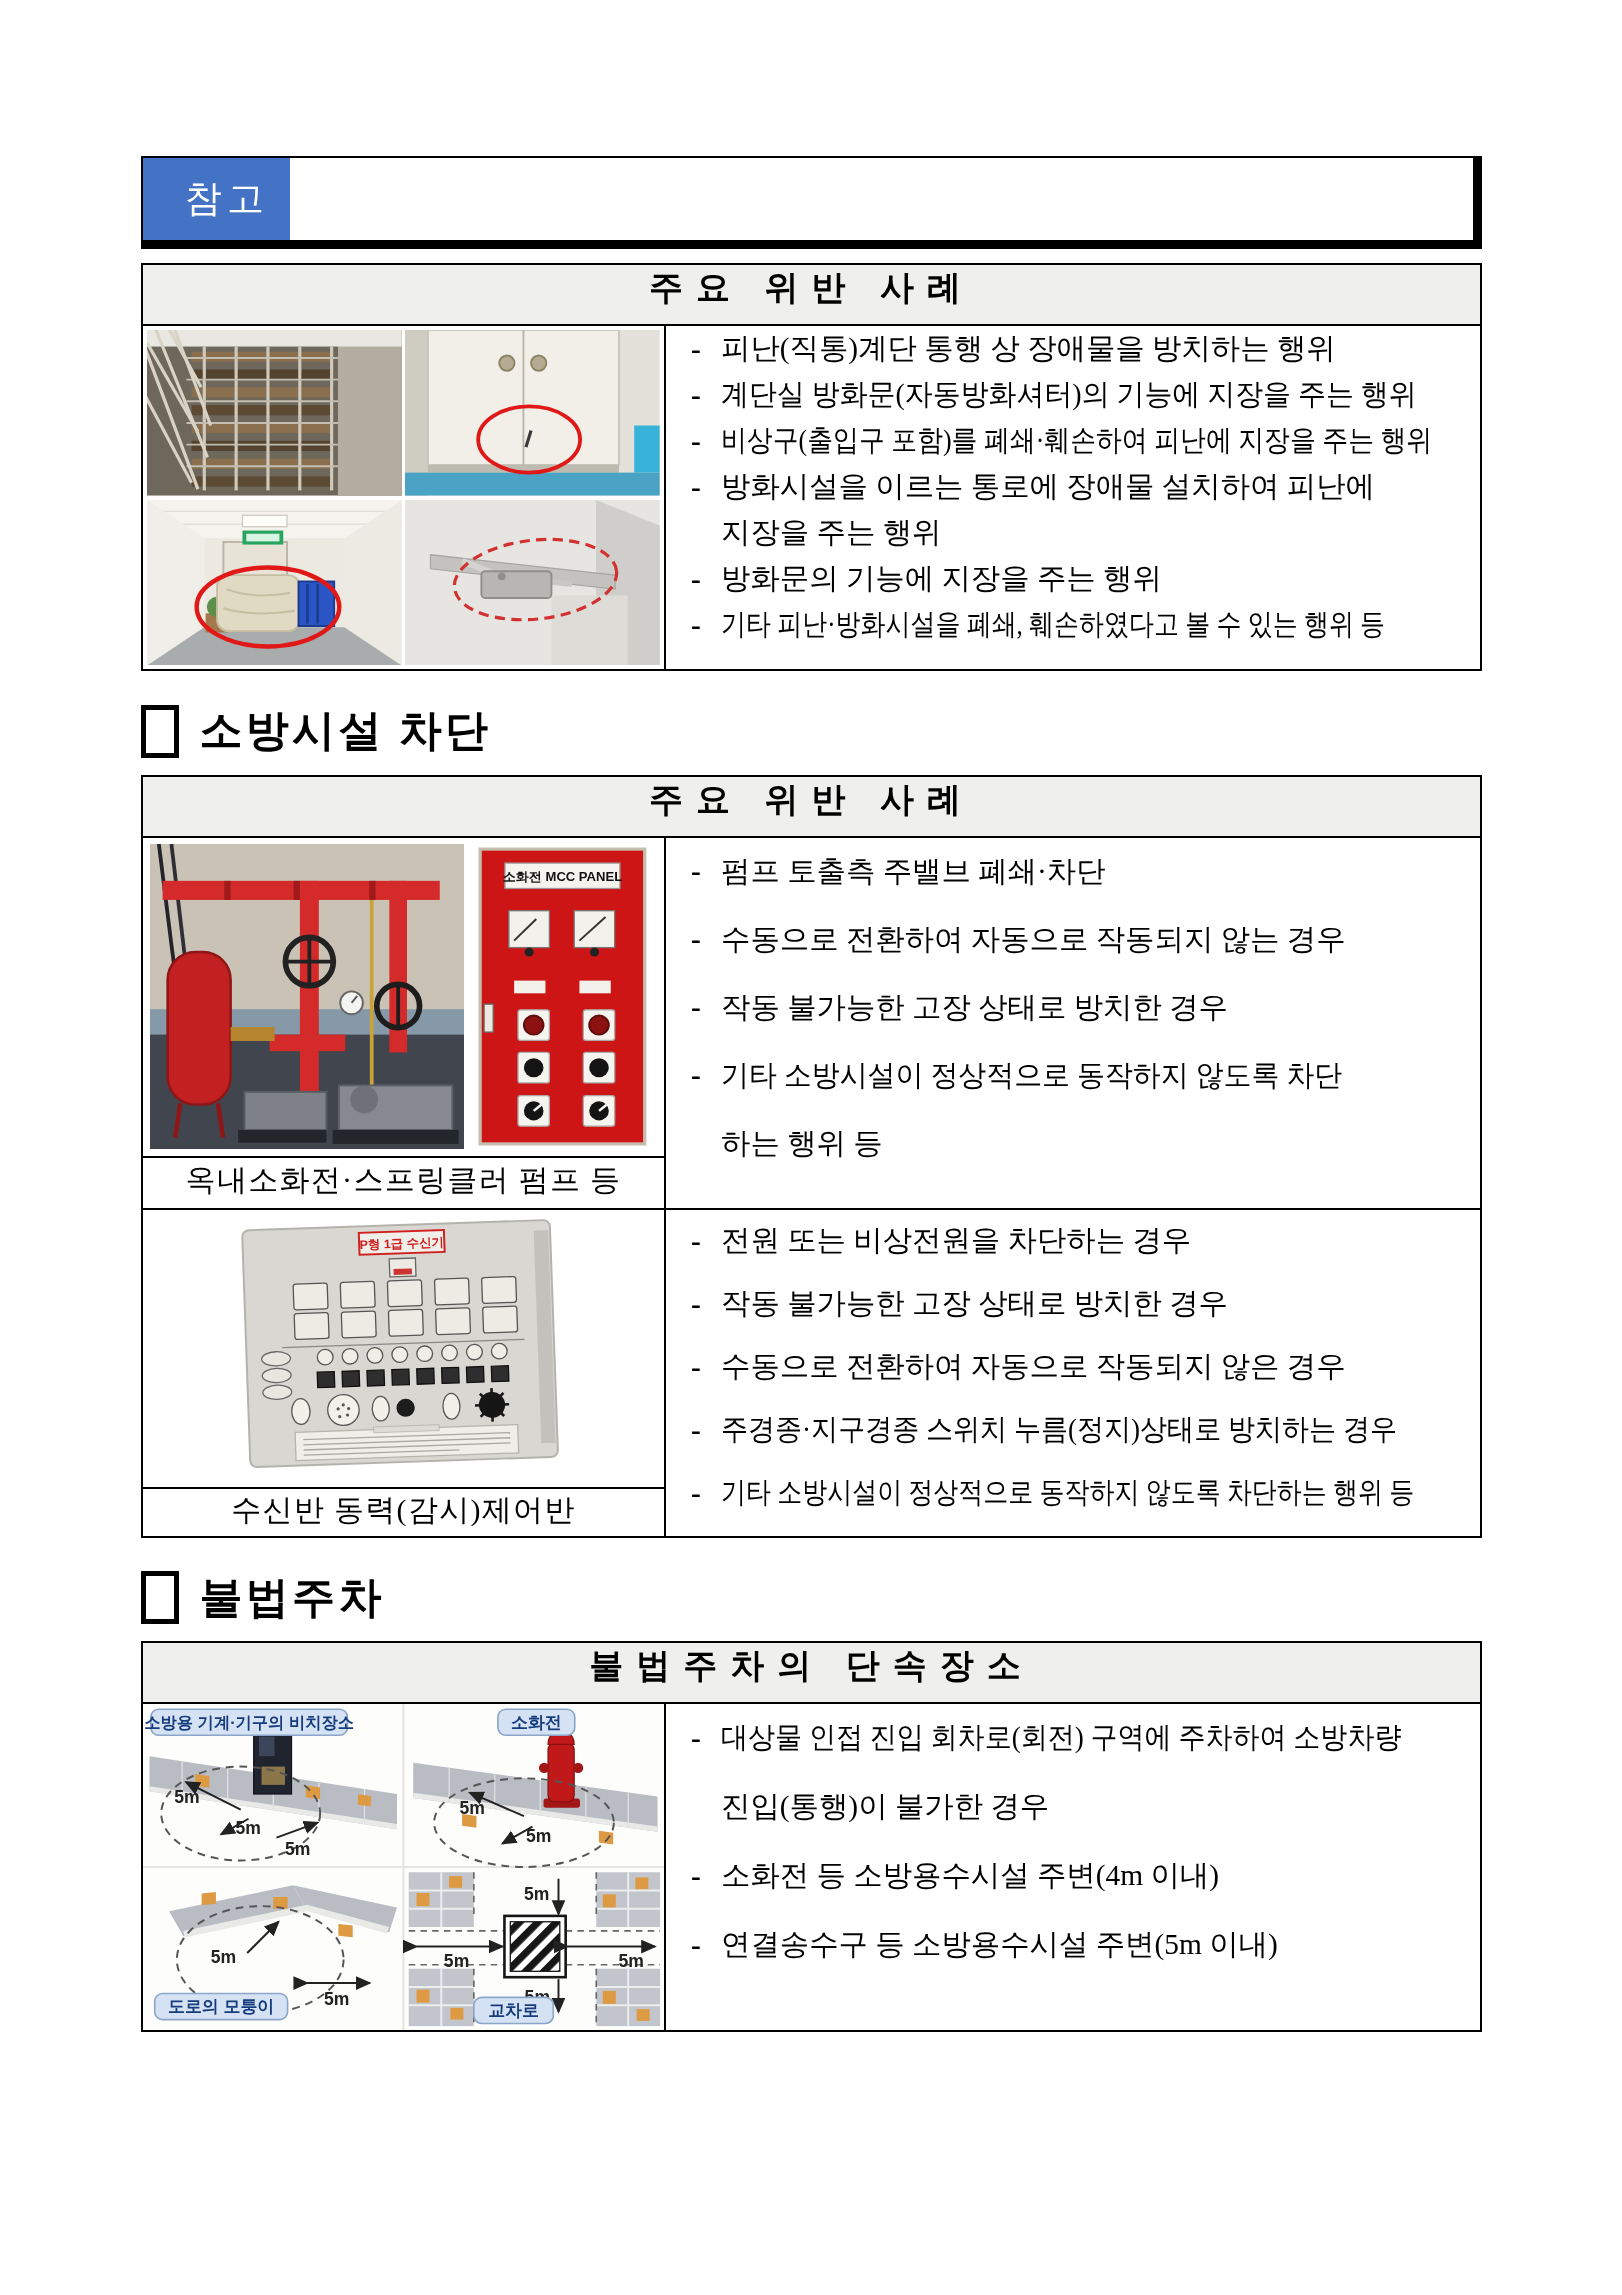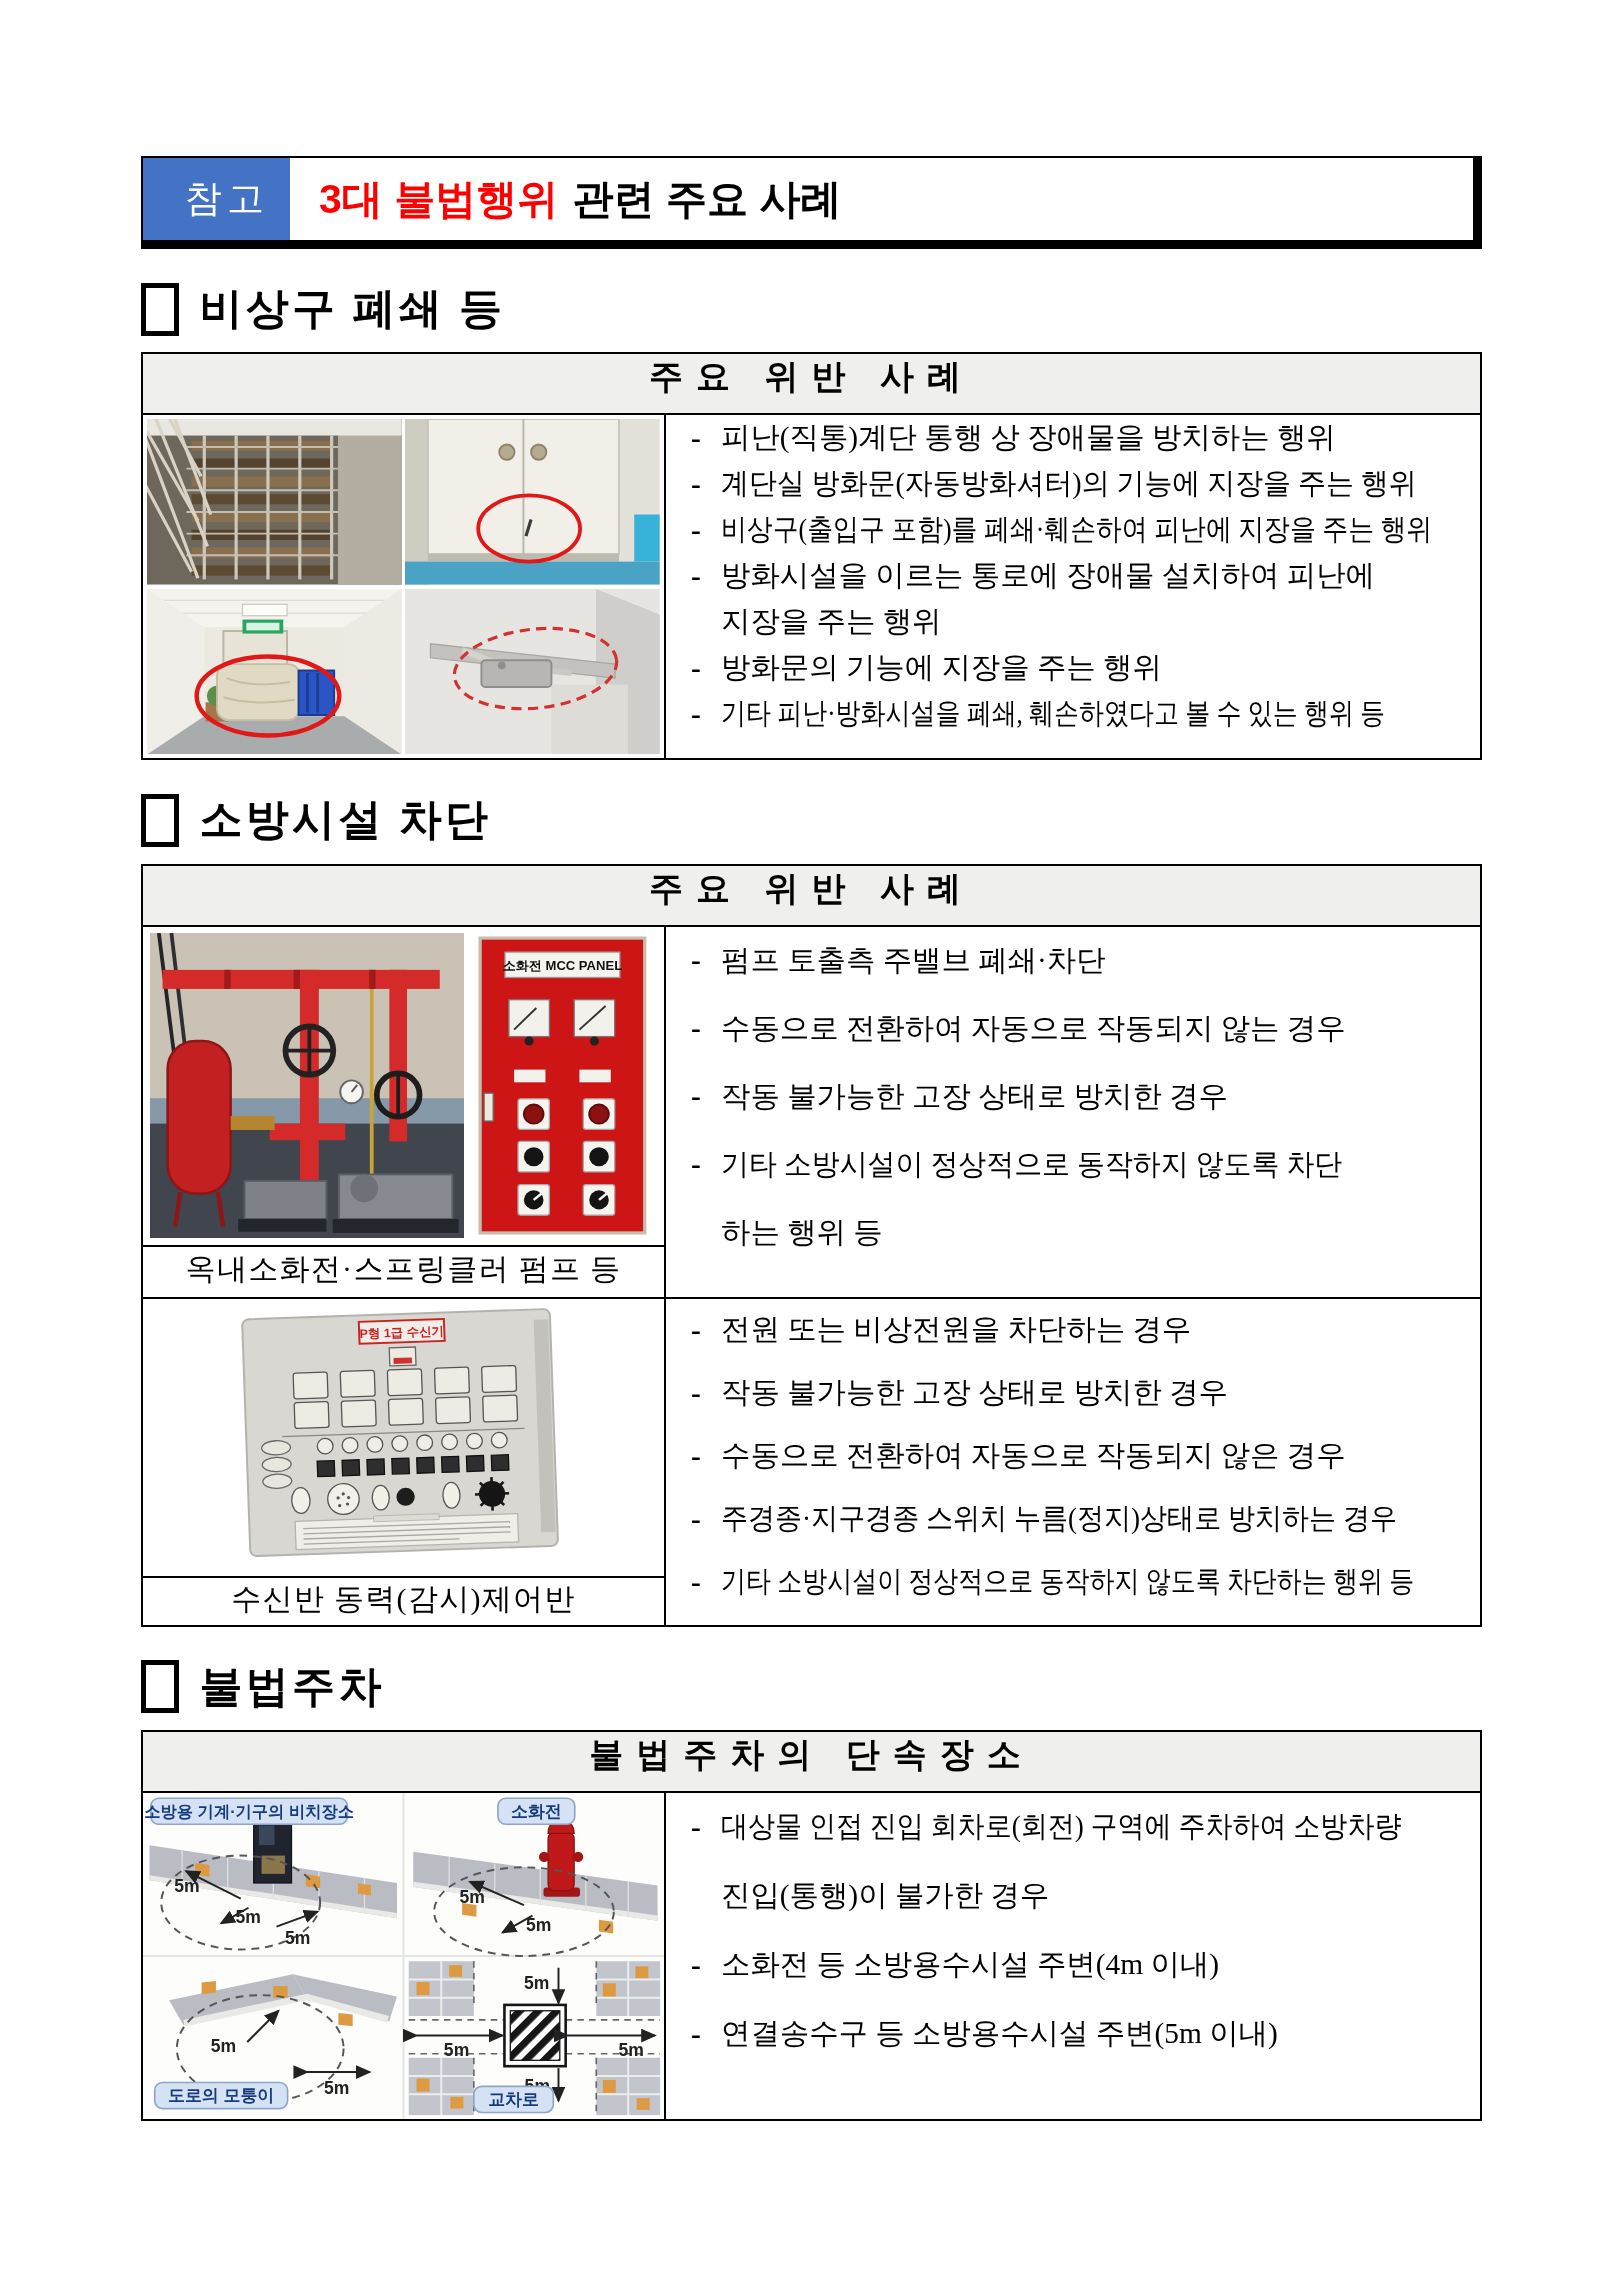--- a/index.html
+++ b/index.html
@@ -60,30 +60,22 @@
   
   .svgtxt{font-family:"Liberation Sans","DejaVu Sans",sans-serif;font-weight:bold;}
 </style>
 </head>
 <body>
 
 <div class="content">
 
   <div class="hdr">
     <div class="badge">참고</div>
-    <div class="titlebox">
-      <span class="tred">3대 불법행위</span>
-      <span class="tblk">관련 주요 사례</span>
-    </div>
   </div>
 
-  <div class="sechead">
-    <span class="sqbox"></span>
-    <span>비상구 폐쇄 등</span>
-  </div>
 
   <table class="tbl">
     <colgroup>
         <col style="width:523px">
         <col>
       </colgroup>
     <tbody>
         <tr>
           <td colspan="2" class="thead">주요 위반 사례</td>
         </tr>

